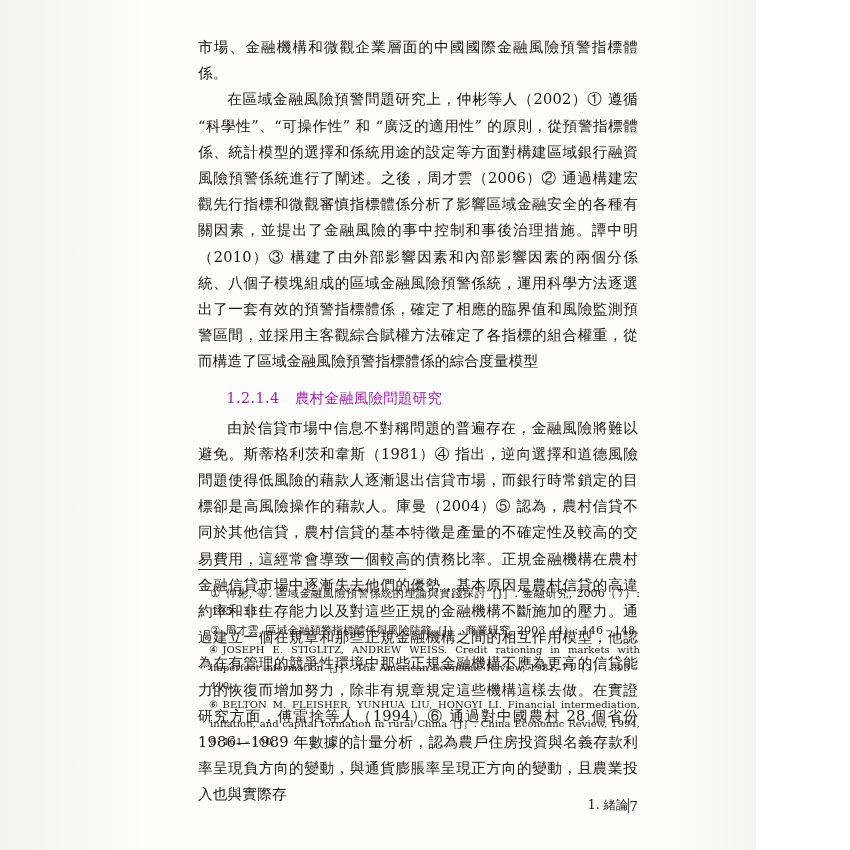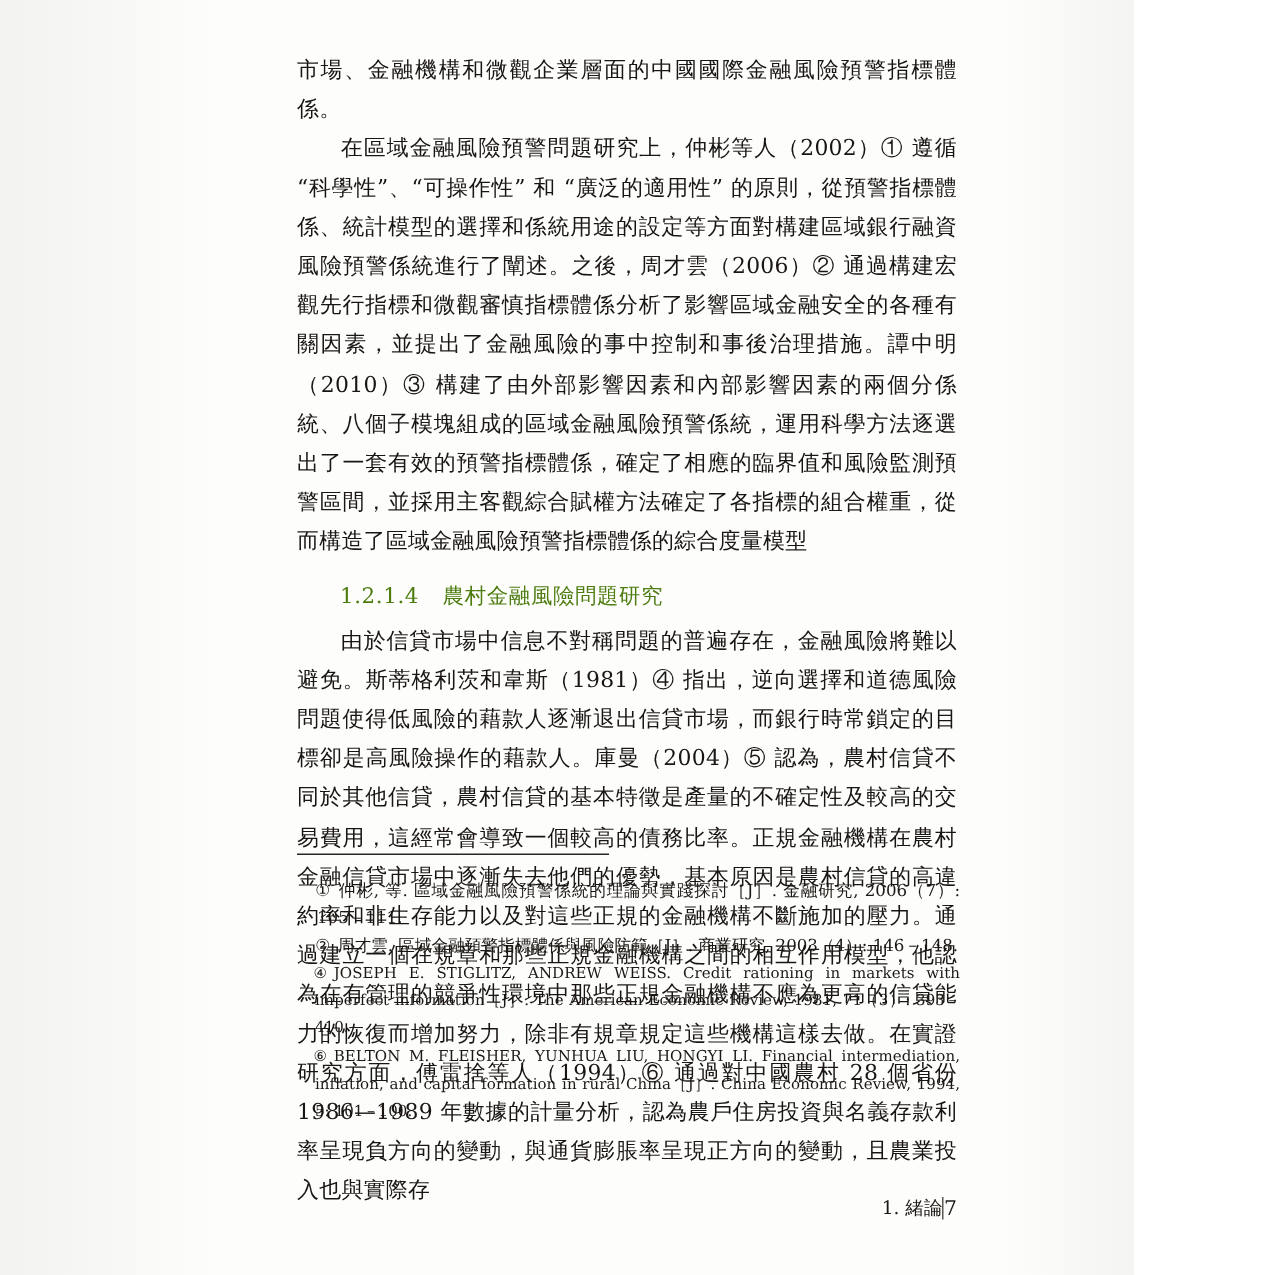--- a/index.html
+++ b/index.html
@@ -52,21 +52,21 @@
   }
   .para.first {
     text-indent: 0;
   }
   .section-head {
     font-size: 14.3px;
     line-height: 26px;
     margin: 10px 0 4px 0;
     padding-left: 2em;
     letter-spacing: 0.4px;
-    color: #4d7c0f;
+    color: #a21caf;
   }
   .section-head .num {
     margin-right: 1.1em;
   }
   .rule {
     position: absolute;
     left: 198px;
     top: 569px;
     width: 208px;
     height: 1px;

